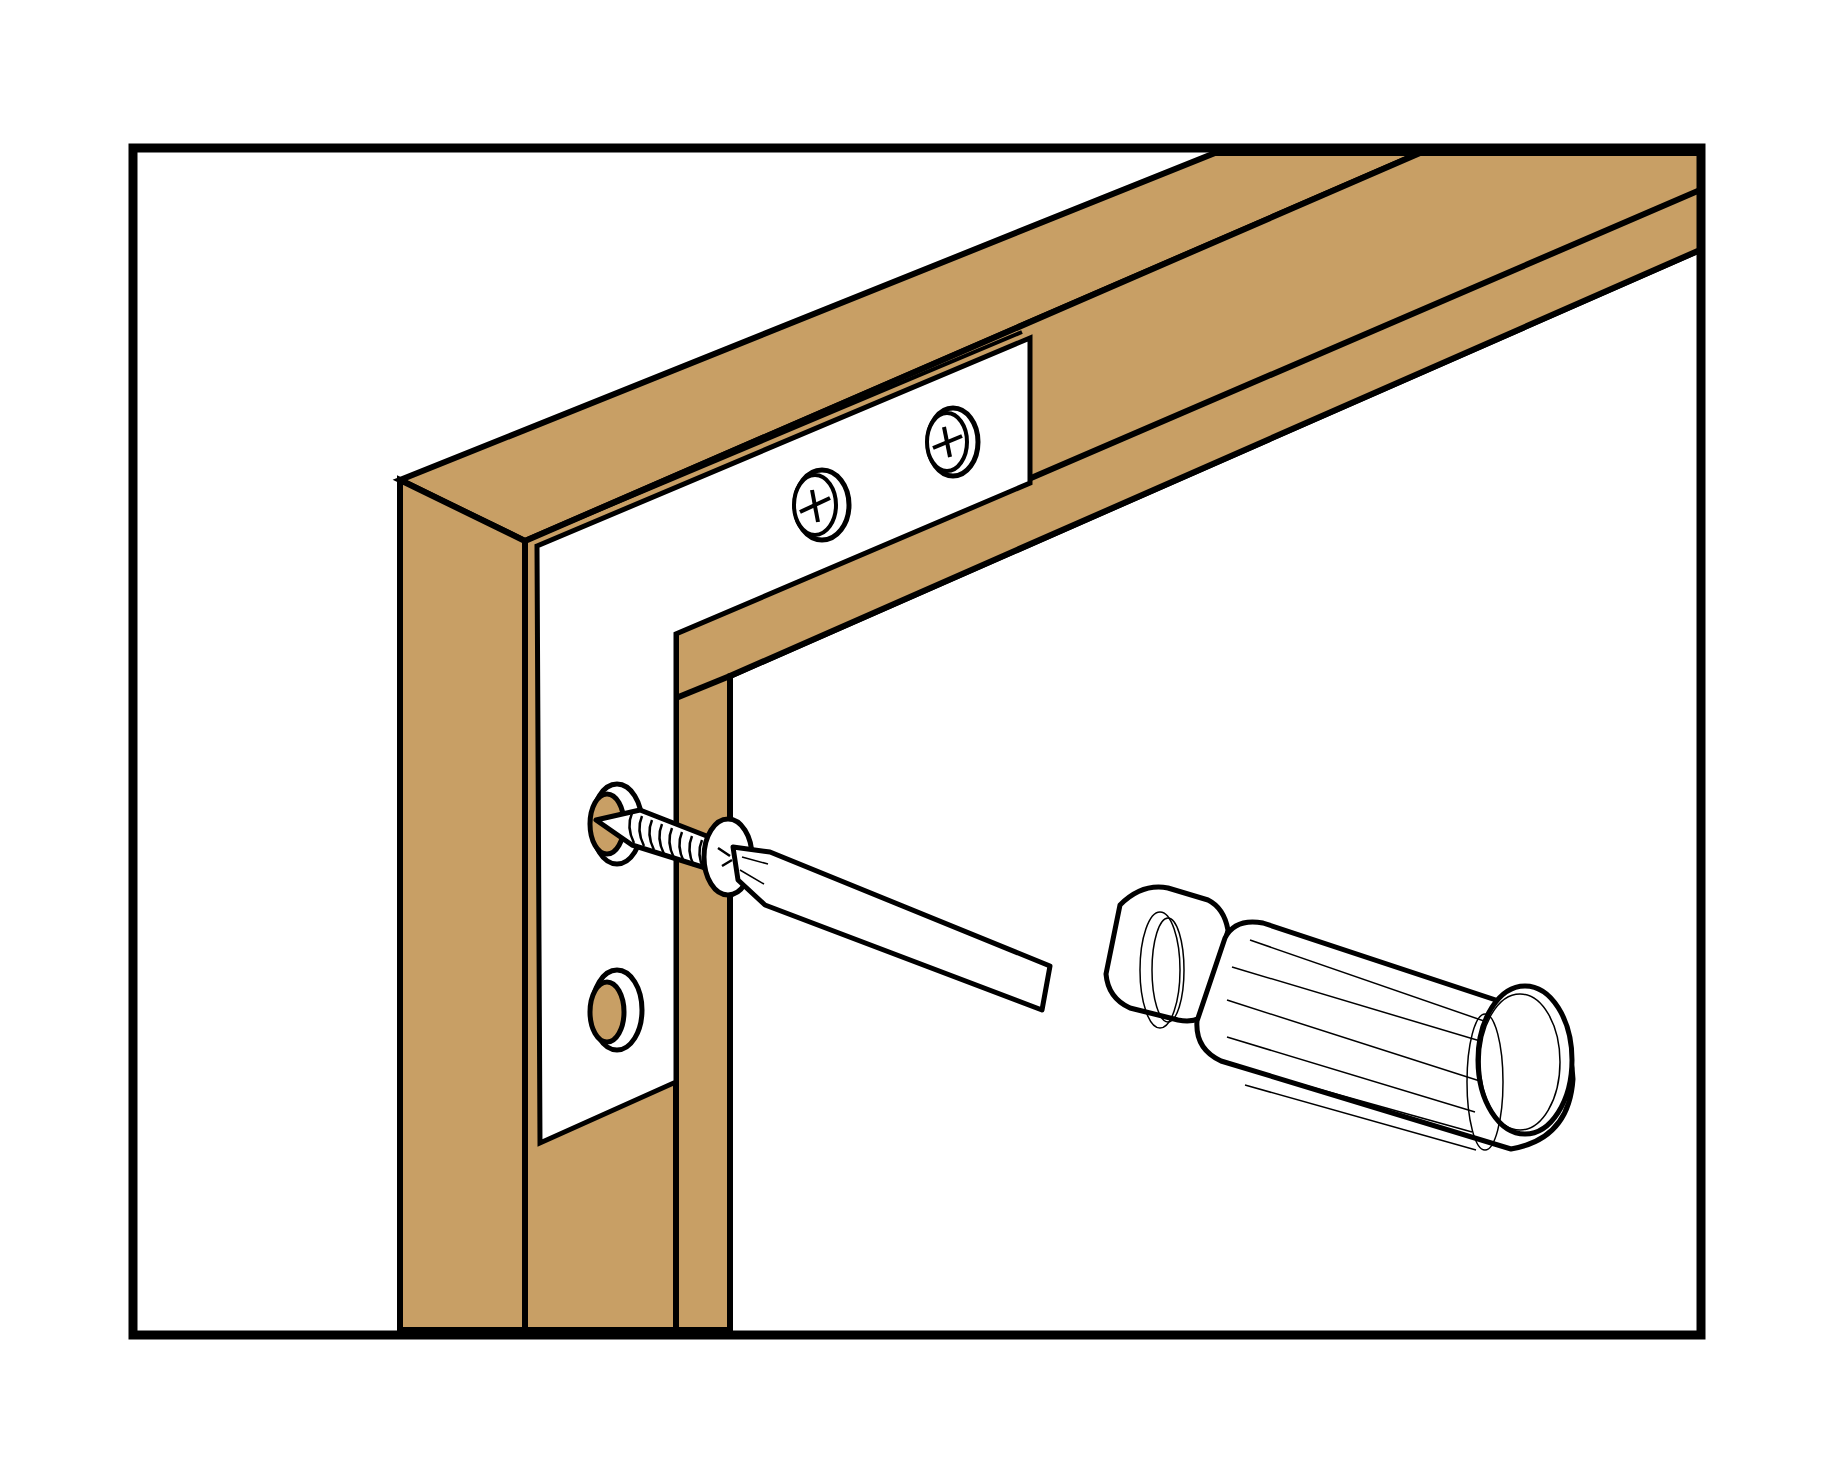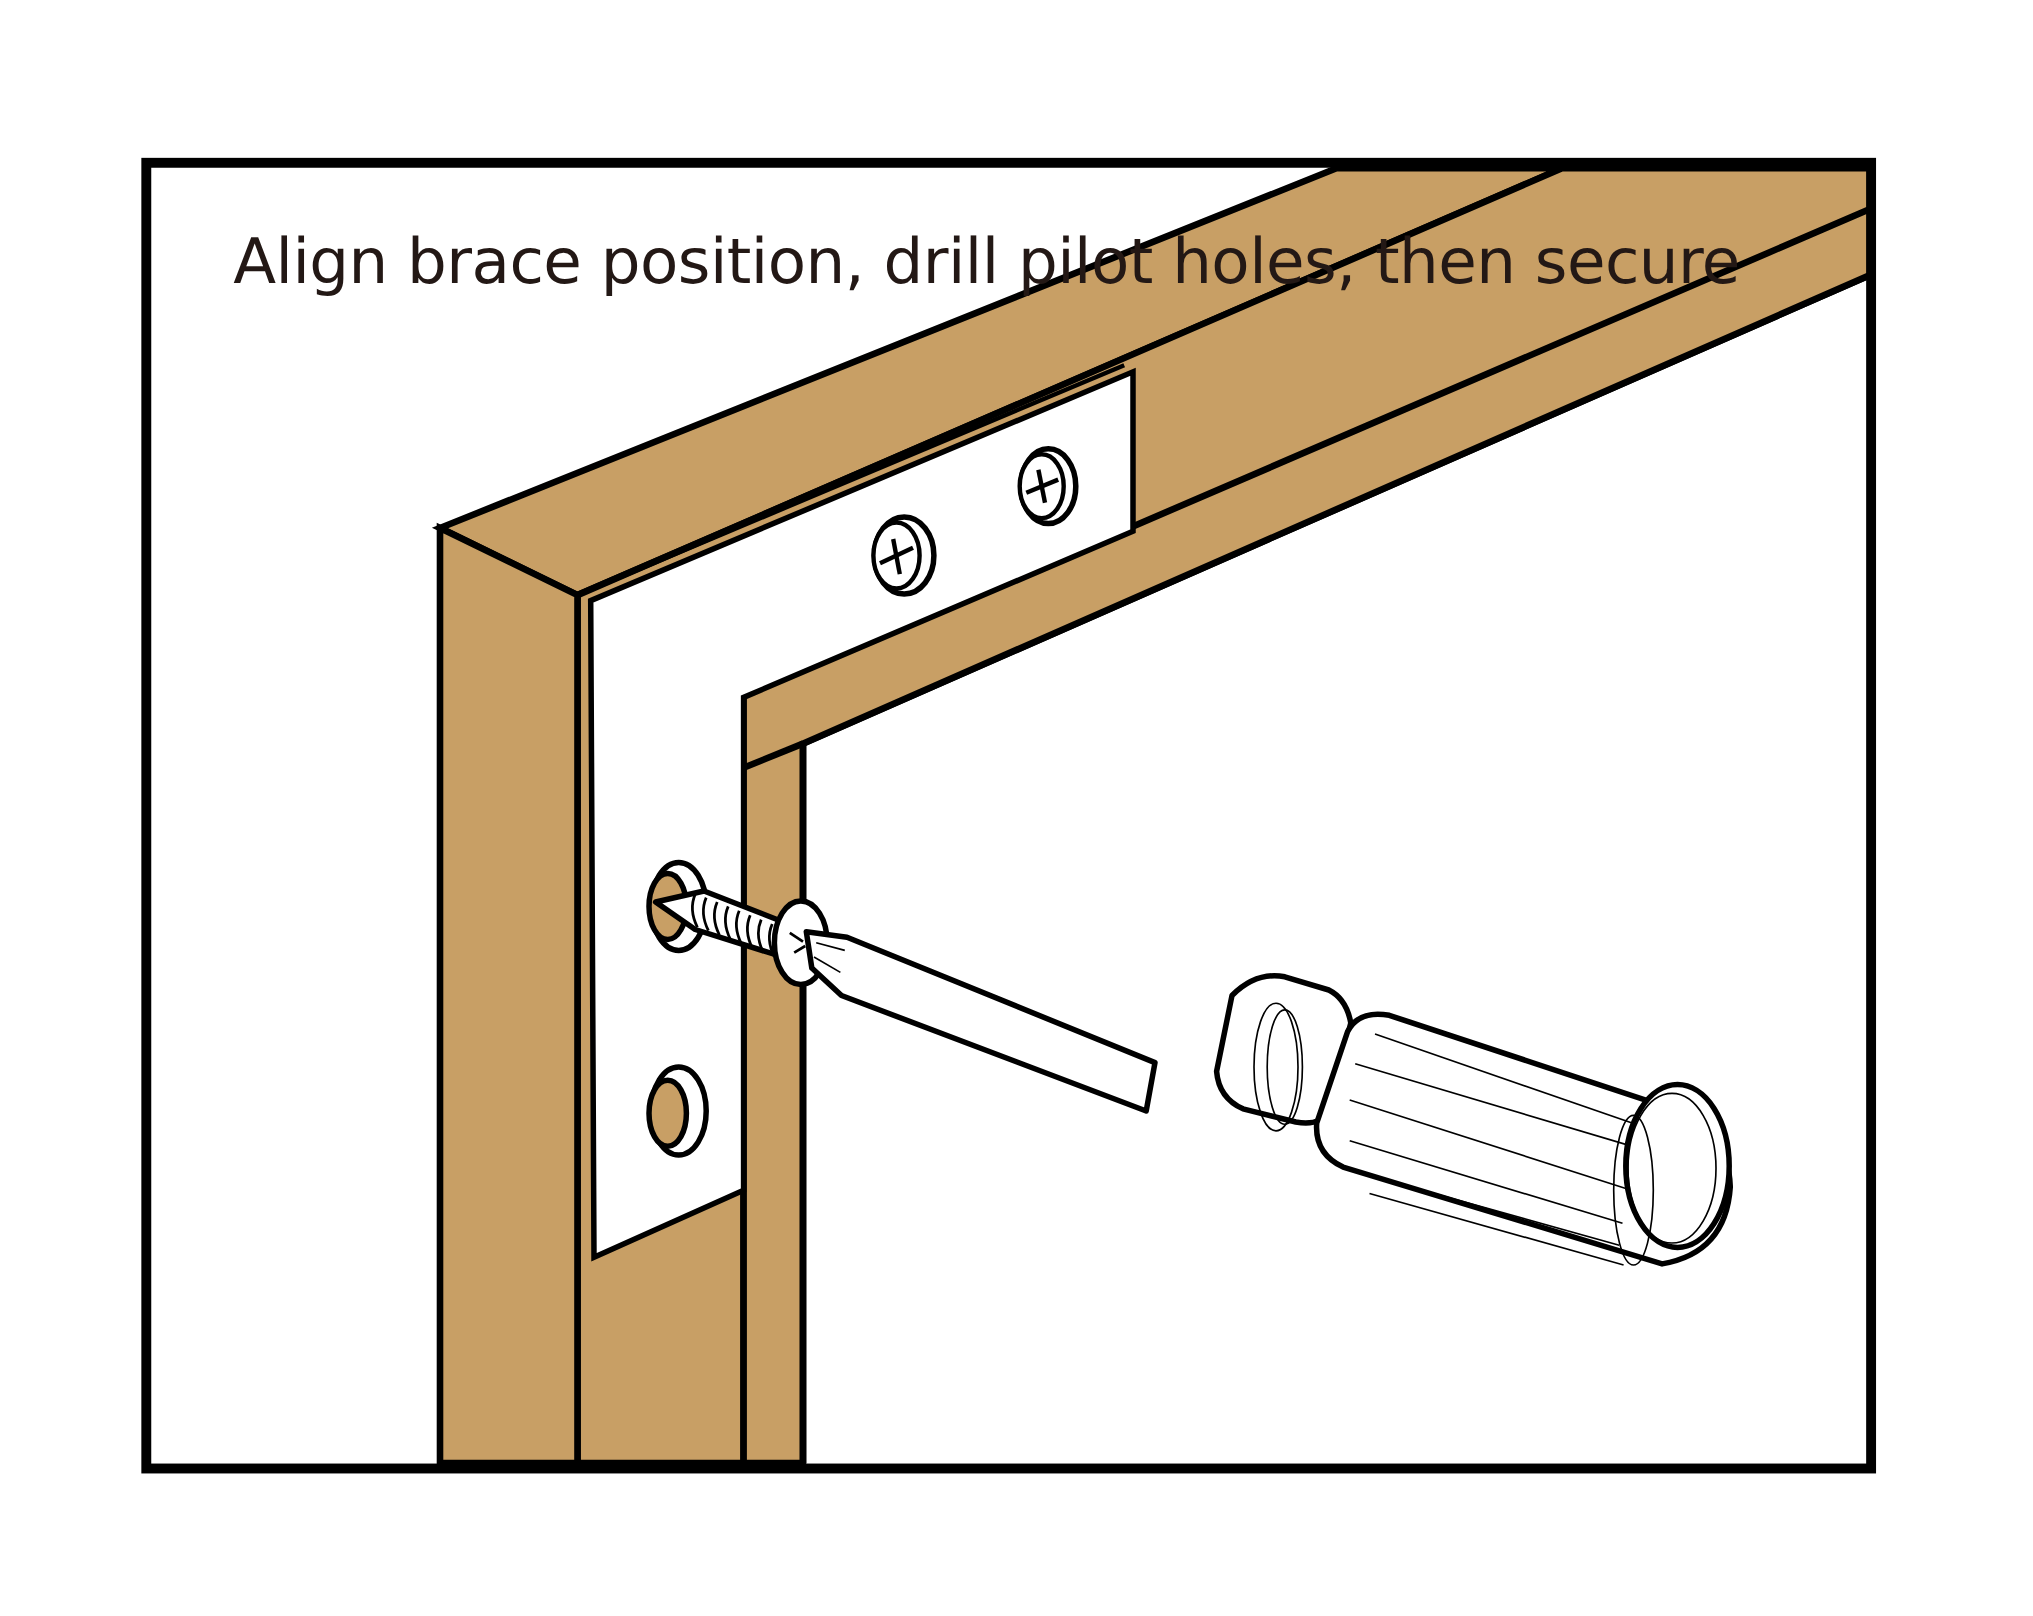--- a/index.html
+++ b/index.html
@@ -101,14 +101,13 @@
     </g>
     <ellipse cx="1525" cy="1060" rx="47" ry="74" stroke-width="5"></ellipse>
     <ellipse cx="1520" cy="1062" rx="40" ry="68" fill="none" stroke-width="1.5"></ellipse>
     <ellipse cx="1485" cy="1082" rx="18" ry="68" fill="none" stroke-width="1.5"></ellipse>
   </g>
 
   <rect x="133" y="148" width="1568" height="1187" fill="none" stroke="#000" stroke-width="9"></rect>
 </svg>
 
 <div class="caption">
-  <span>Align brace position, drill pilot holes, then secure</span>
 </div>
 
 </body></html>

